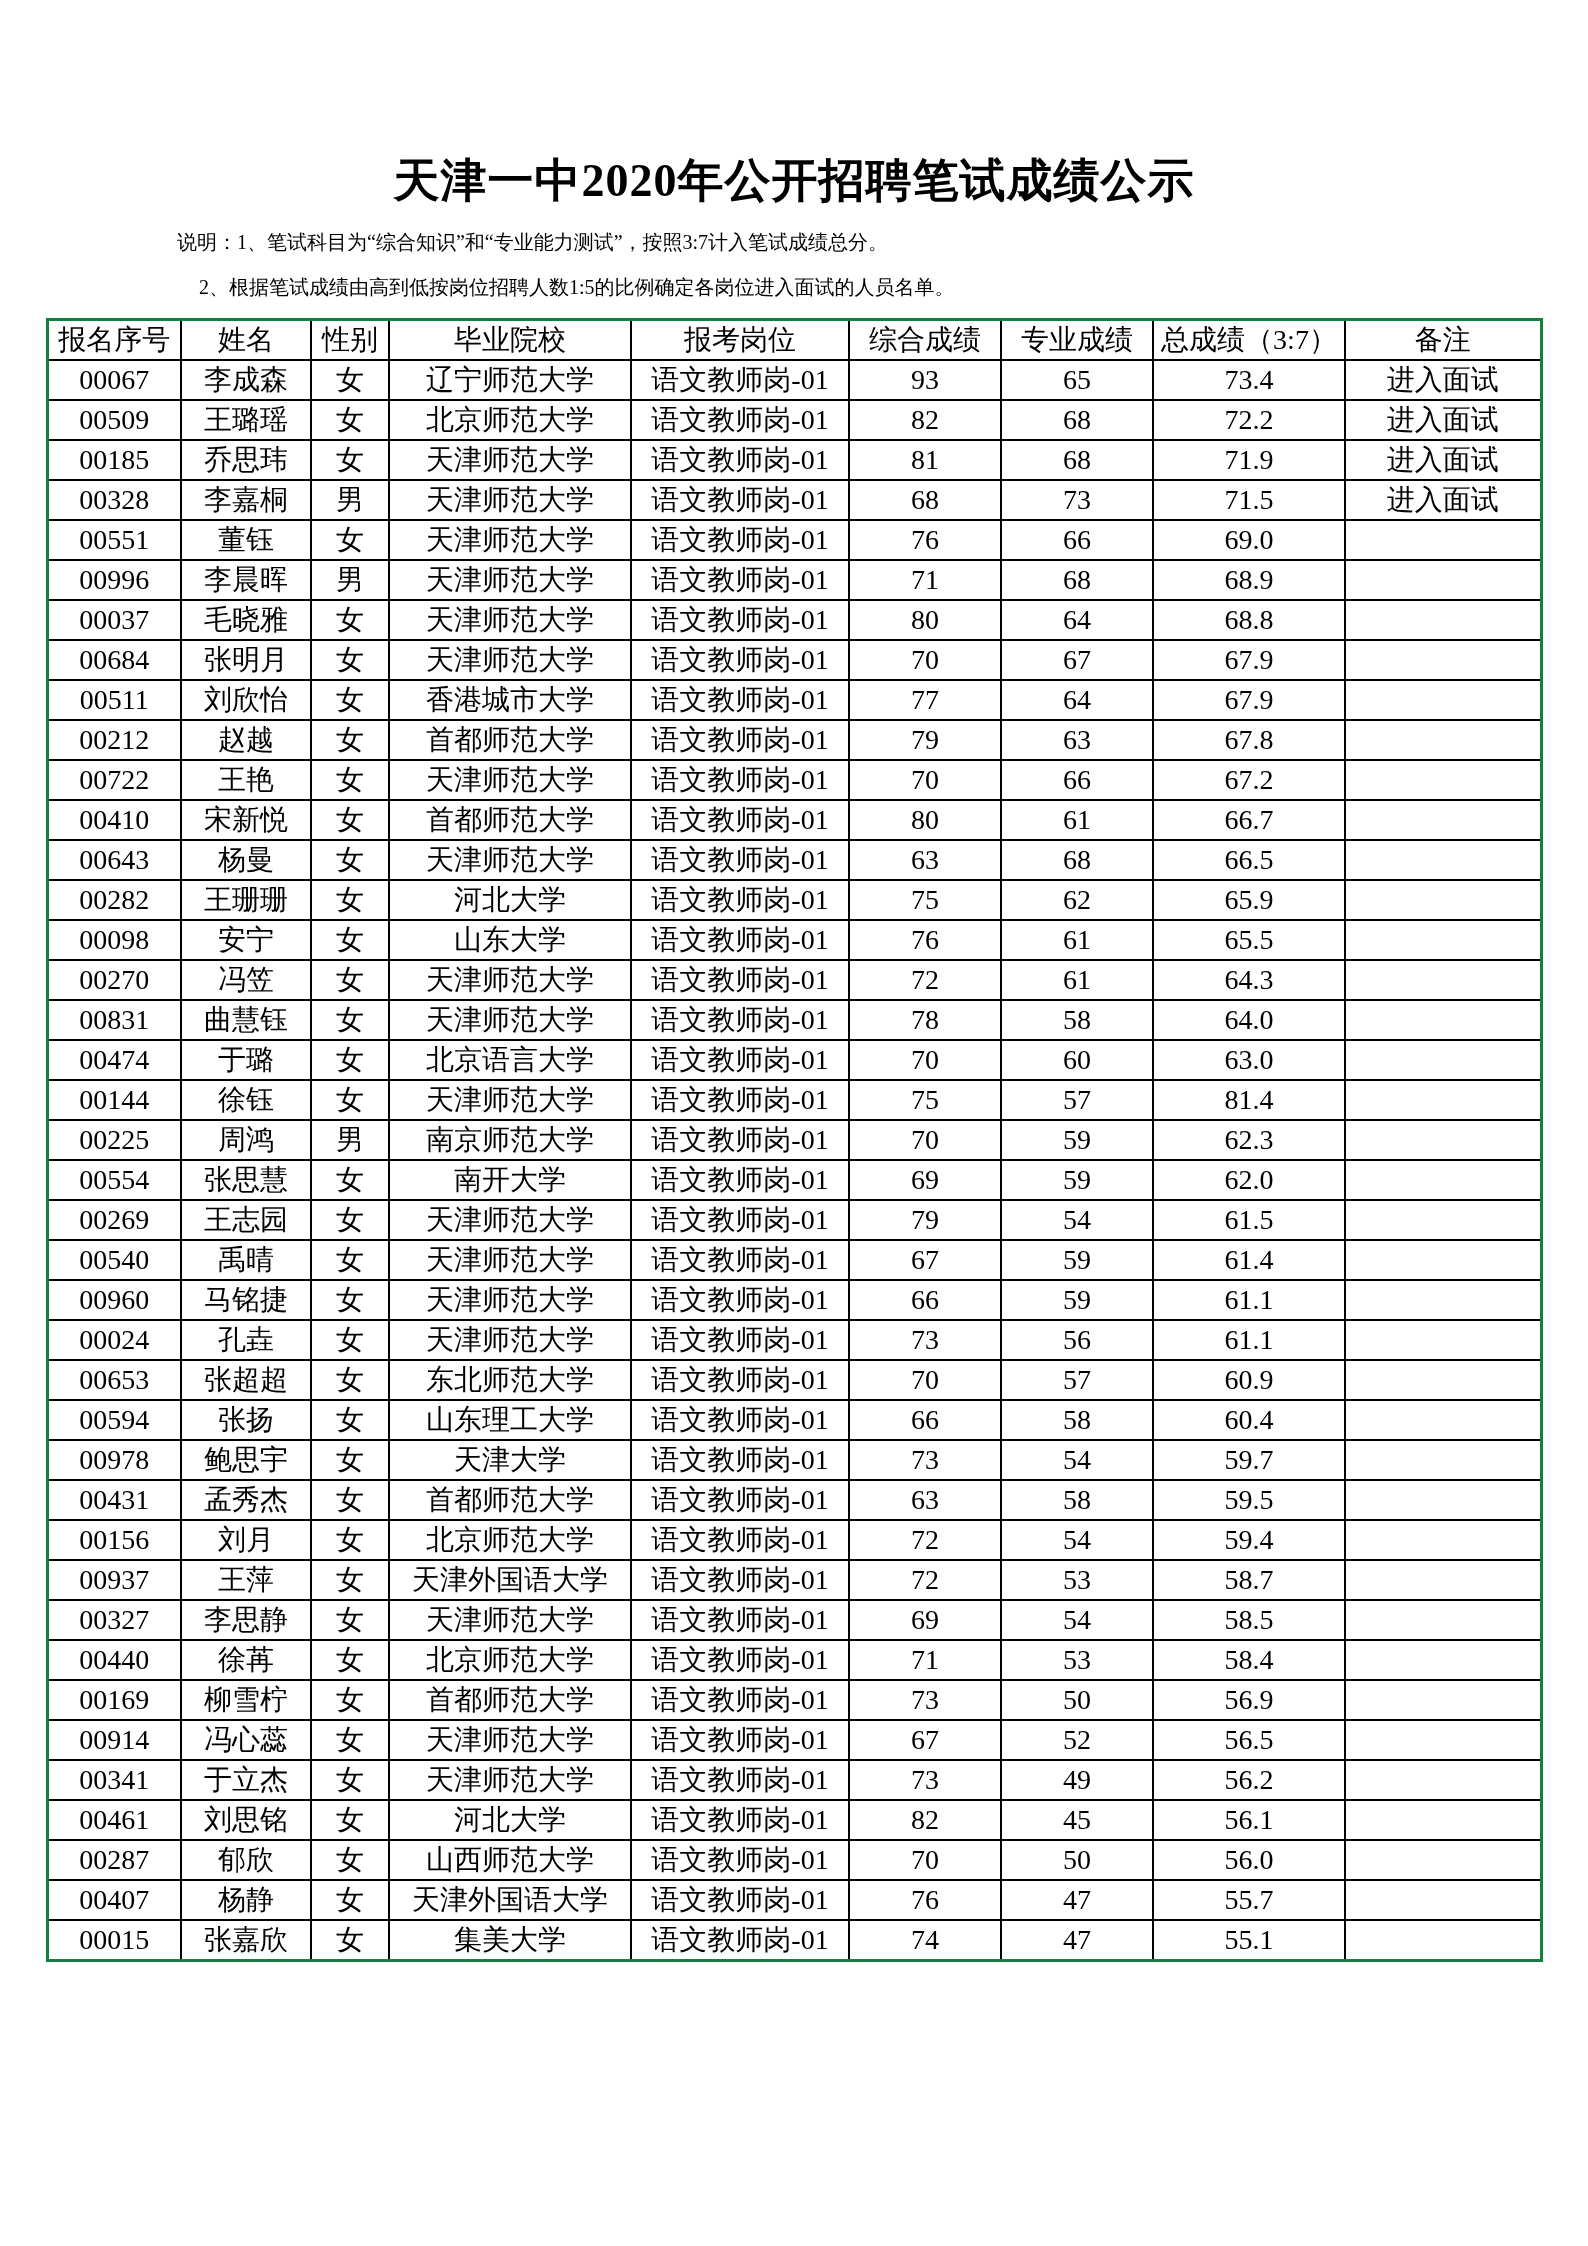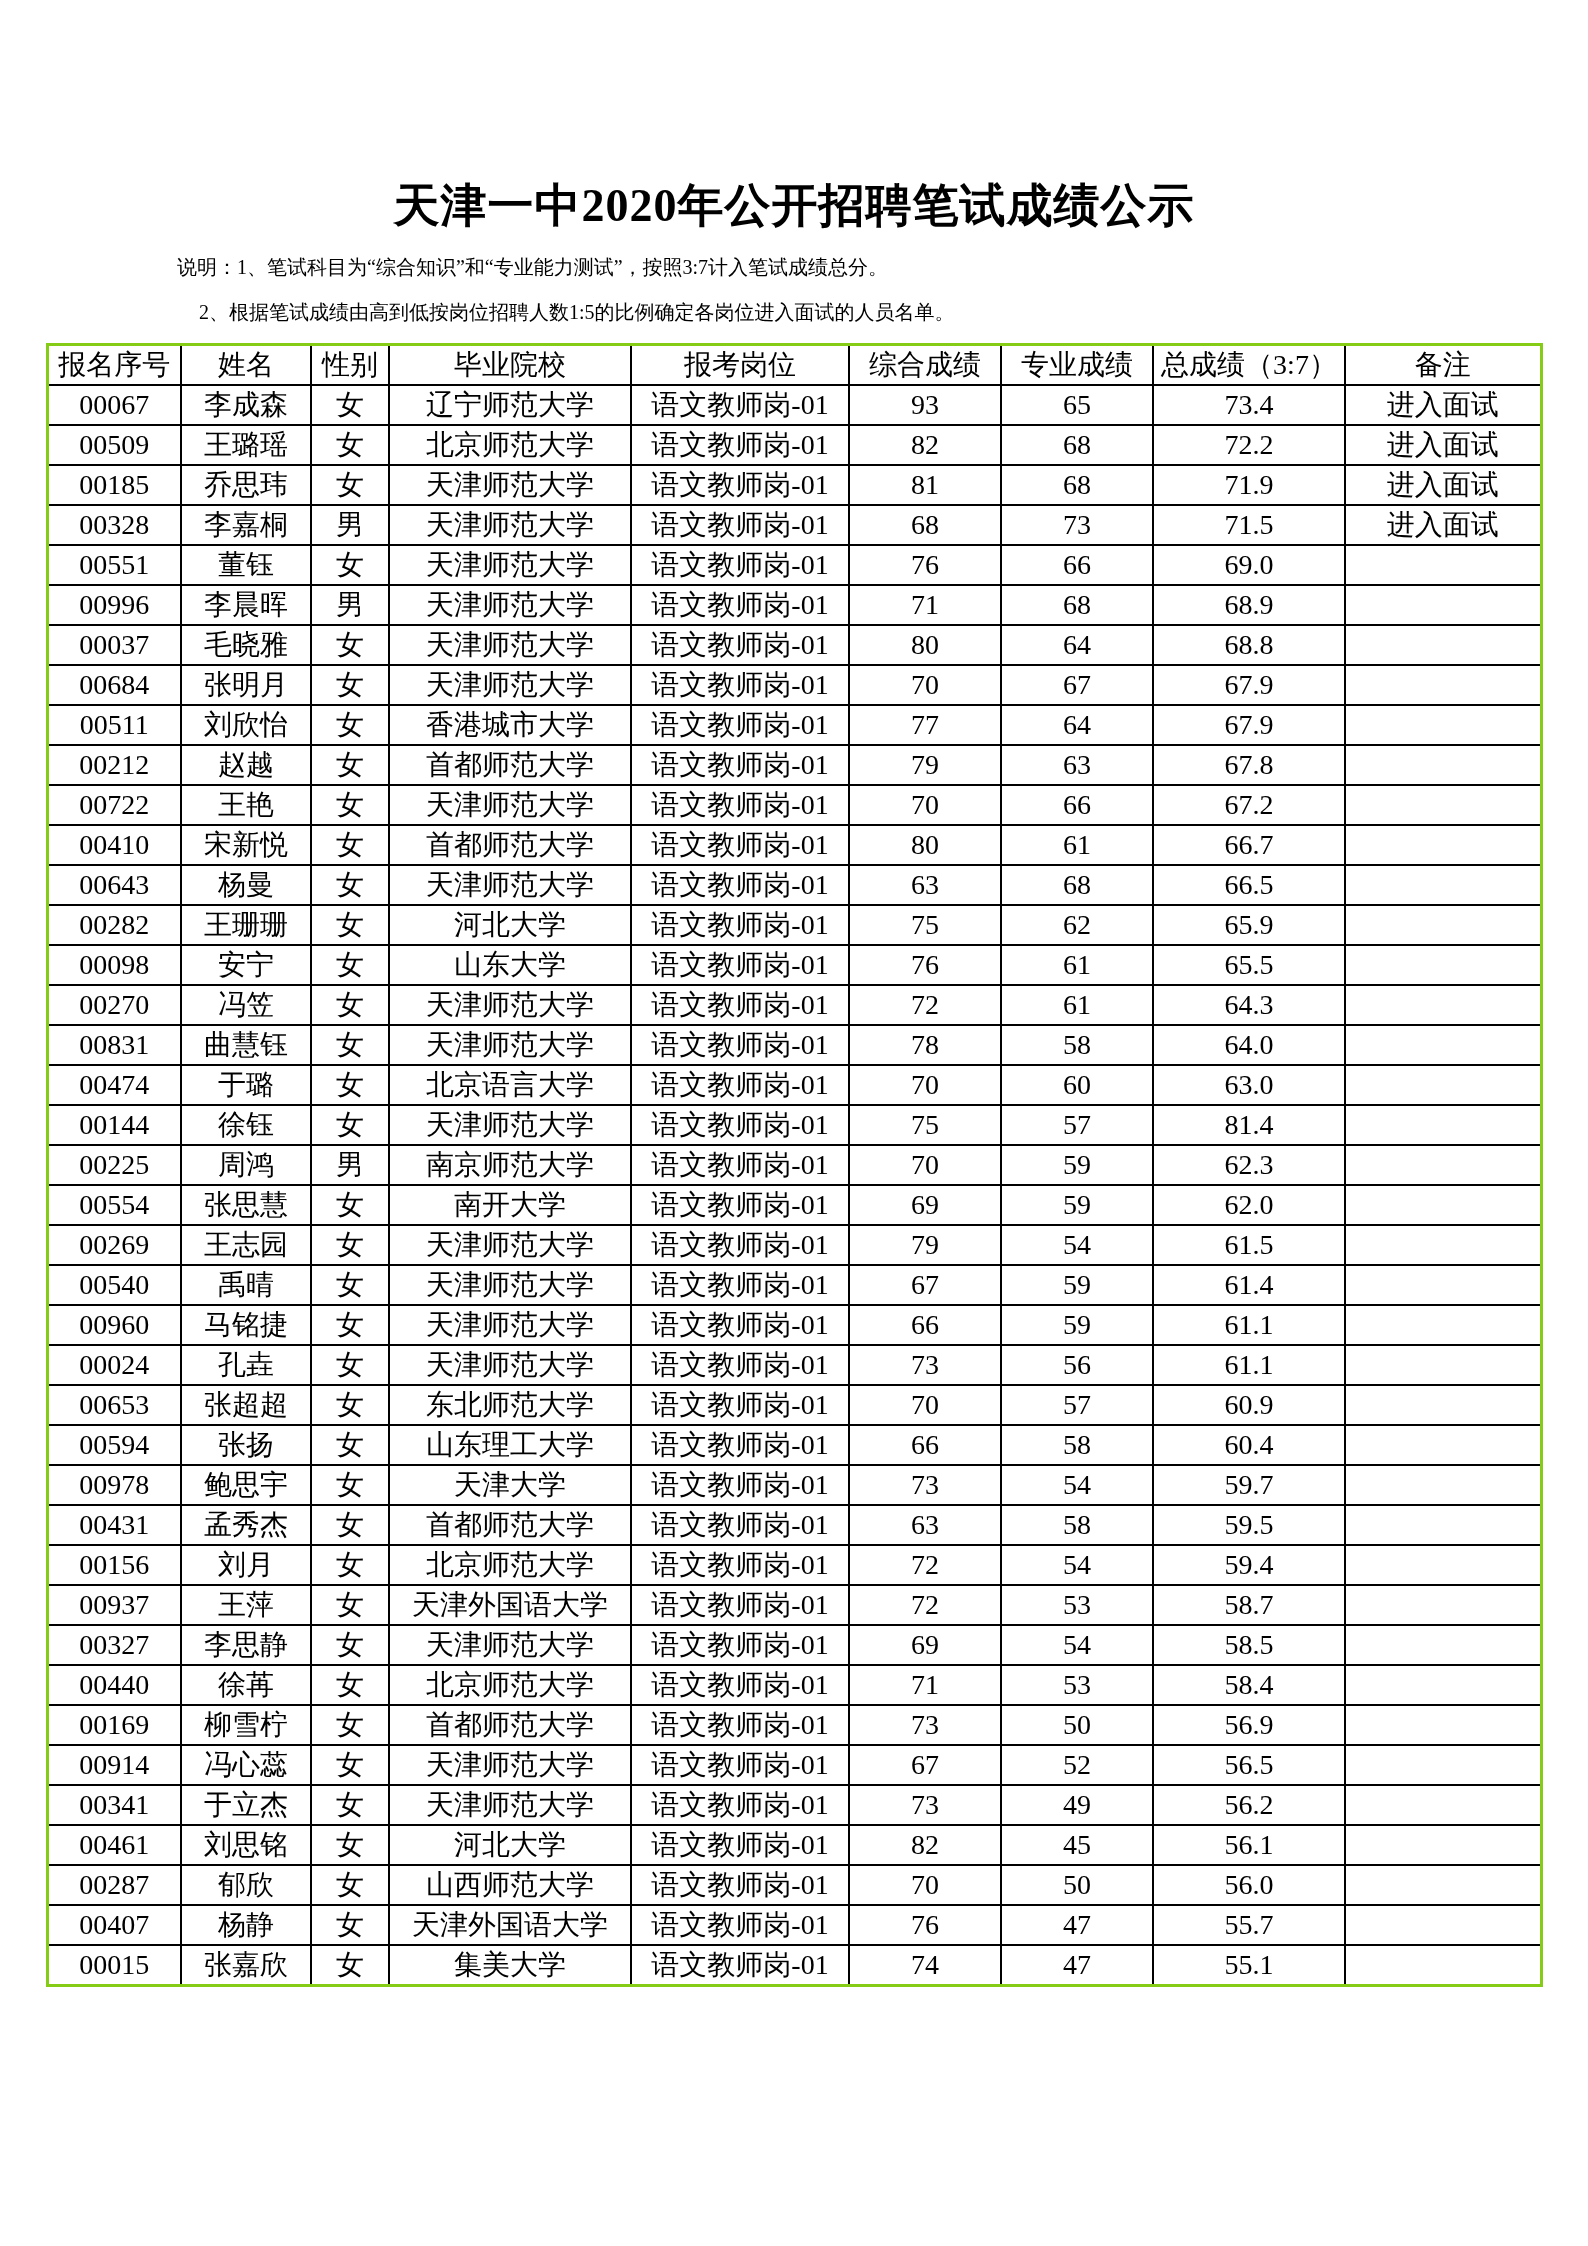--- a/index.html
+++ b/index.html
@@ -5,21 +5,21 @@
   * { box-sizing: border-box; }
   html, body { margin: 0; padding: 0; }
   body {
     width: 1588px;
     height: 2246px;
     background: #ffffff;
     color: #000000;
     font-family: "Liberation Serif", "DejaVu Serif", serif;
     overflow: hidden;
   }
-  .page { width: 1588px; height: 2142px; margin-top: 25px; }
+  .page { width: 1588px; height: 2142px; }
   .doc-title {
     margin: 0;
     padding-top: 150px;
     text-align: center;
     font-size: 46px;
     font-weight: 700;
     letter-spacing: 1px;
   }
   .notes {
     width: 1494px;
@@ -27,21 +27,21 @@
     font-size: 20px;
     line-height: 45px;
   }
   .note-1 { padding-left: 130px; }
   .note-2 { padding-left: 152px; }
   table.results {
     width: 1494px;
     margin: 8px auto 0 auto;
     border-collapse: collapse;
     table-layout: fixed;
-    border: 3px solid #84cc16;
+    border: 3px solid #15803d;
   }
   table.results th, table.results td {
     border: 2px solid #000;
     text-align: center;
     vertical-align: middle;
     font-size: 28px;
     font-weight: 400;
     height: 38px;
     padding: 0 2px;
     white-space: nowrap;

